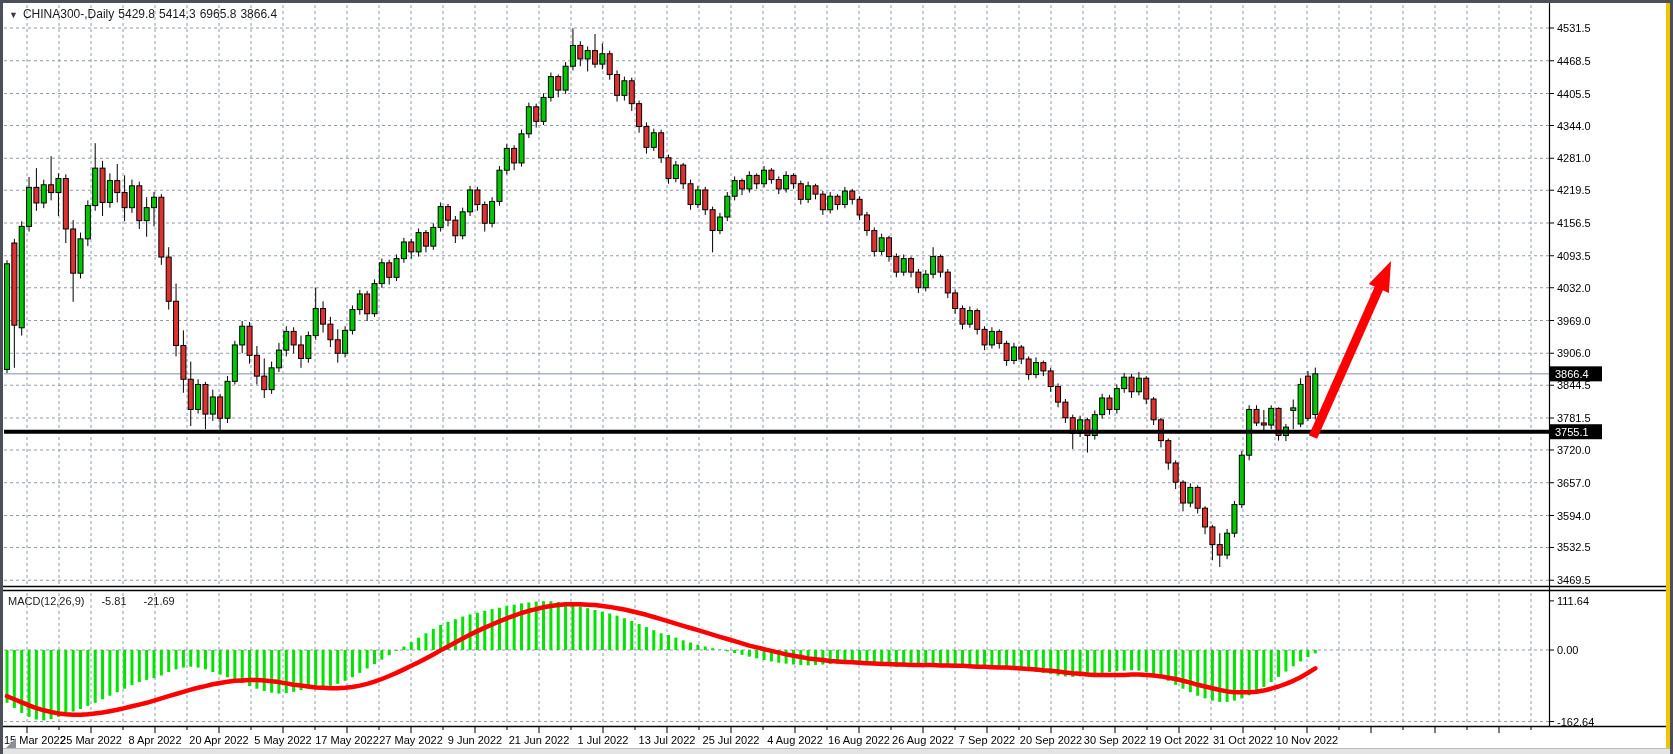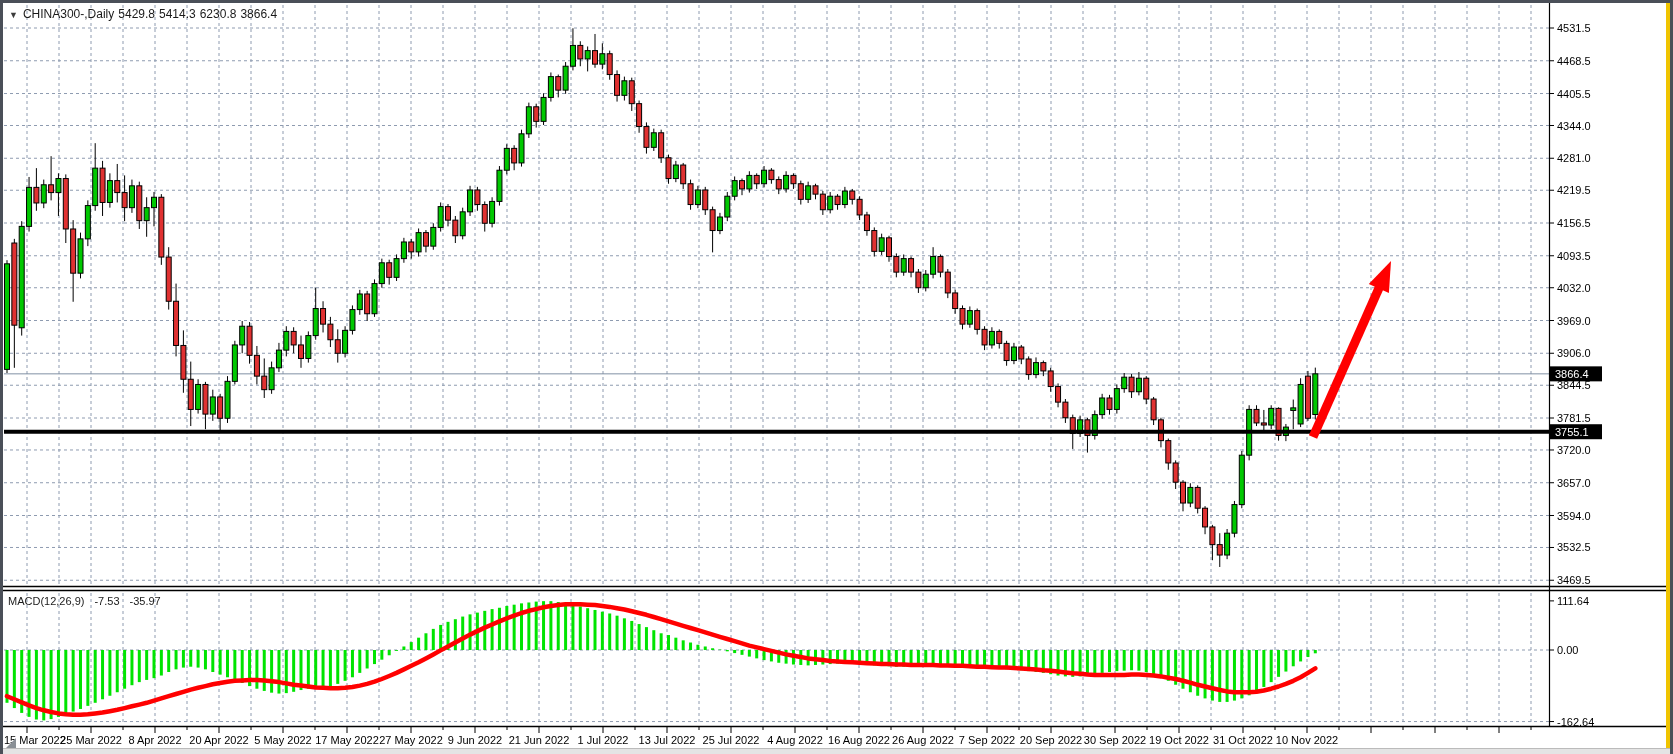--- a/index.html
+++ b/index.html
@@ -3,21 +3,21 @@
 <meta charset="utf-8">
 <style>
   html,body{margin:0;padding:0;background:#ffffff;}
   body{font-family:"Liberation Sans","DejaVu Sans",sans-serif;}
   #window{position:relative;width:1673px;height:754px;background:#ffffff;overflow:hidden;}
   #chart{position:absolute;left:0;top:0;overflow:hidden;}
   .symbol-header{position:absolute;left:9px;top:7px;font-size:12px;color:#1a1a1a;z-index:5;white-space:nowrap;}
   .symbol-header .dd{font-size:9px;color:#3c3c3c;margin-right:5px;cursor:pointer;}
   .symbol-header span{margin-right:4px;}
   .macd-header{position:absolute;left:8px;top:595px;font-size:11px;color:#1a1a1a;z-index:5;white-space:nowrap;}
-  .macd-header span{margin-right:10px;}
+  .macd-header span{margin-right:17px;}
 </style>
 </head>
 <body>
 
 <div id="window">
   <svg id="chart" width="1673" height="754">
       <line x1="27" y1="5" x2="27" y2="585" stroke="#8E9BB0" stroke-width="1" stroke-dasharray="3 3"></line>
       <line x1="27" y1="593" x2="27" y2="725" stroke="#8E9BB0" stroke-width="1" stroke-dasharray="3 3"></line>
       <line x1="59" y1="5" x2="59" y2="585" stroke="#8E9BB0" stroke-width="1" stroke-dasharray="3 3"></line>
       <line x1="59" y1="593" x2="59" y2="725" stroke="#8E9BB0" stroke-width="1" stroke-dasharray="3 3"></line>
@@ -797,19 +797,19 @@
       <polygon points="5,749 16,738 16,749" fill="#8A9096"></polygon>
       <rect x="1666" y="0" width="4" height="751" fill="#F0C400"></rect>
       <rect x="0" y="748" width="1673" height="6" fill="#E4E4E4"></rect>
       <line x1="0" y1="748.5" x2="1673" y2="748.5" stroke="#BBBBBB" stroke-width="1"></line>
       <rect x="0" y="0" width="1673" height="3" fill="#4A4F58"></rect>
       <rect x="0" y="0" width="3" height="754" fill="#4A4F58"></rect>
       <rect x="1670" y="0" width="3" height="754" fill="#4A4F58"></rect>
     </svg>
 
   <div class="symbol-header">
-    <span class="dd">▼</span><span>CHINA300-,Daily</span><span>5429.8</span><span>5414.3</span><span>6230.8</span><span>3866.4</span>
+    <span class="dd">▼</span><span>CHINA300-,Daily</span><span>5429.8</span><span>5414.3</span><span>6965.8</span><span>3866.4</span>
   </div>
 
   <div class="macd-header">
-    <span>MACD(12,26,9)</span><span>-7.53</span><span>-35.97</span>
+    <span>MACD(12,26,9)</span><span>-5.81</span><span>-21.69</span>
   </div>
 </div>
 
 </body></html>

